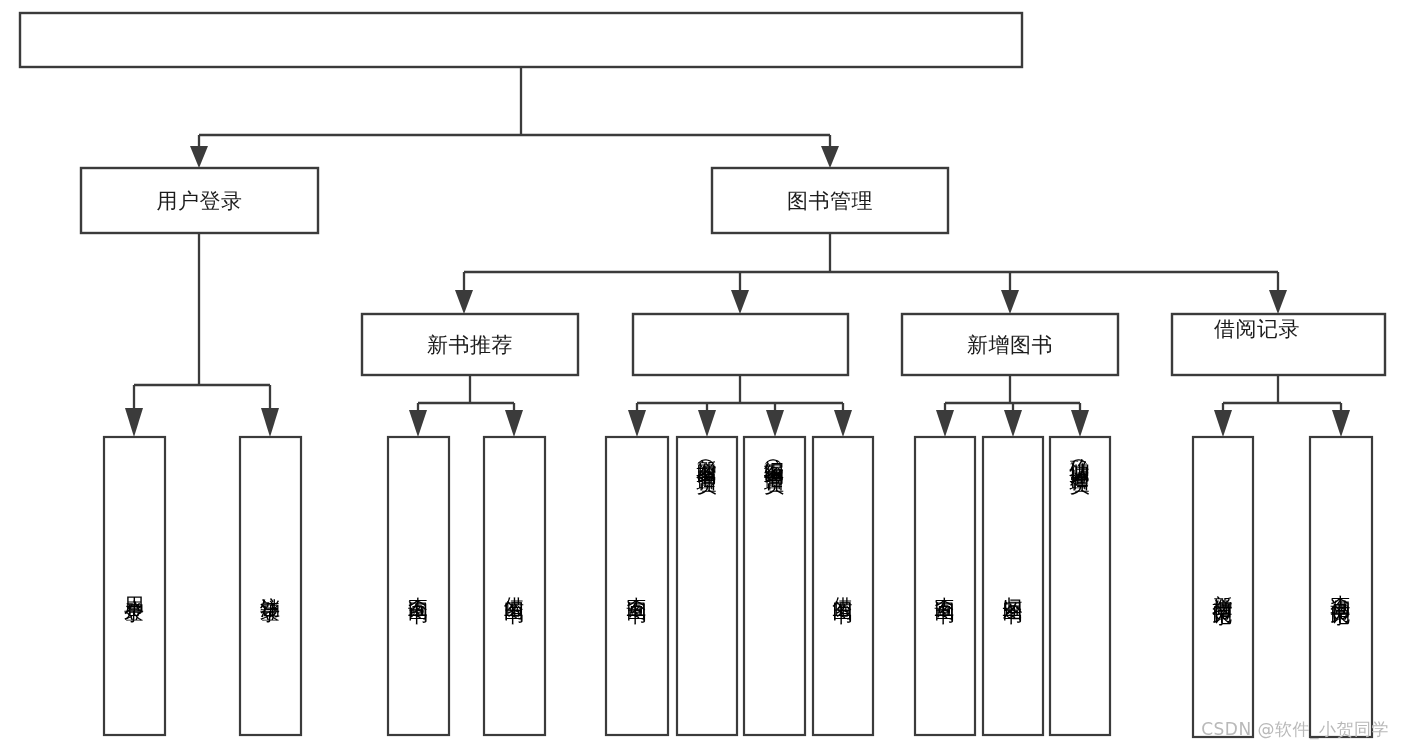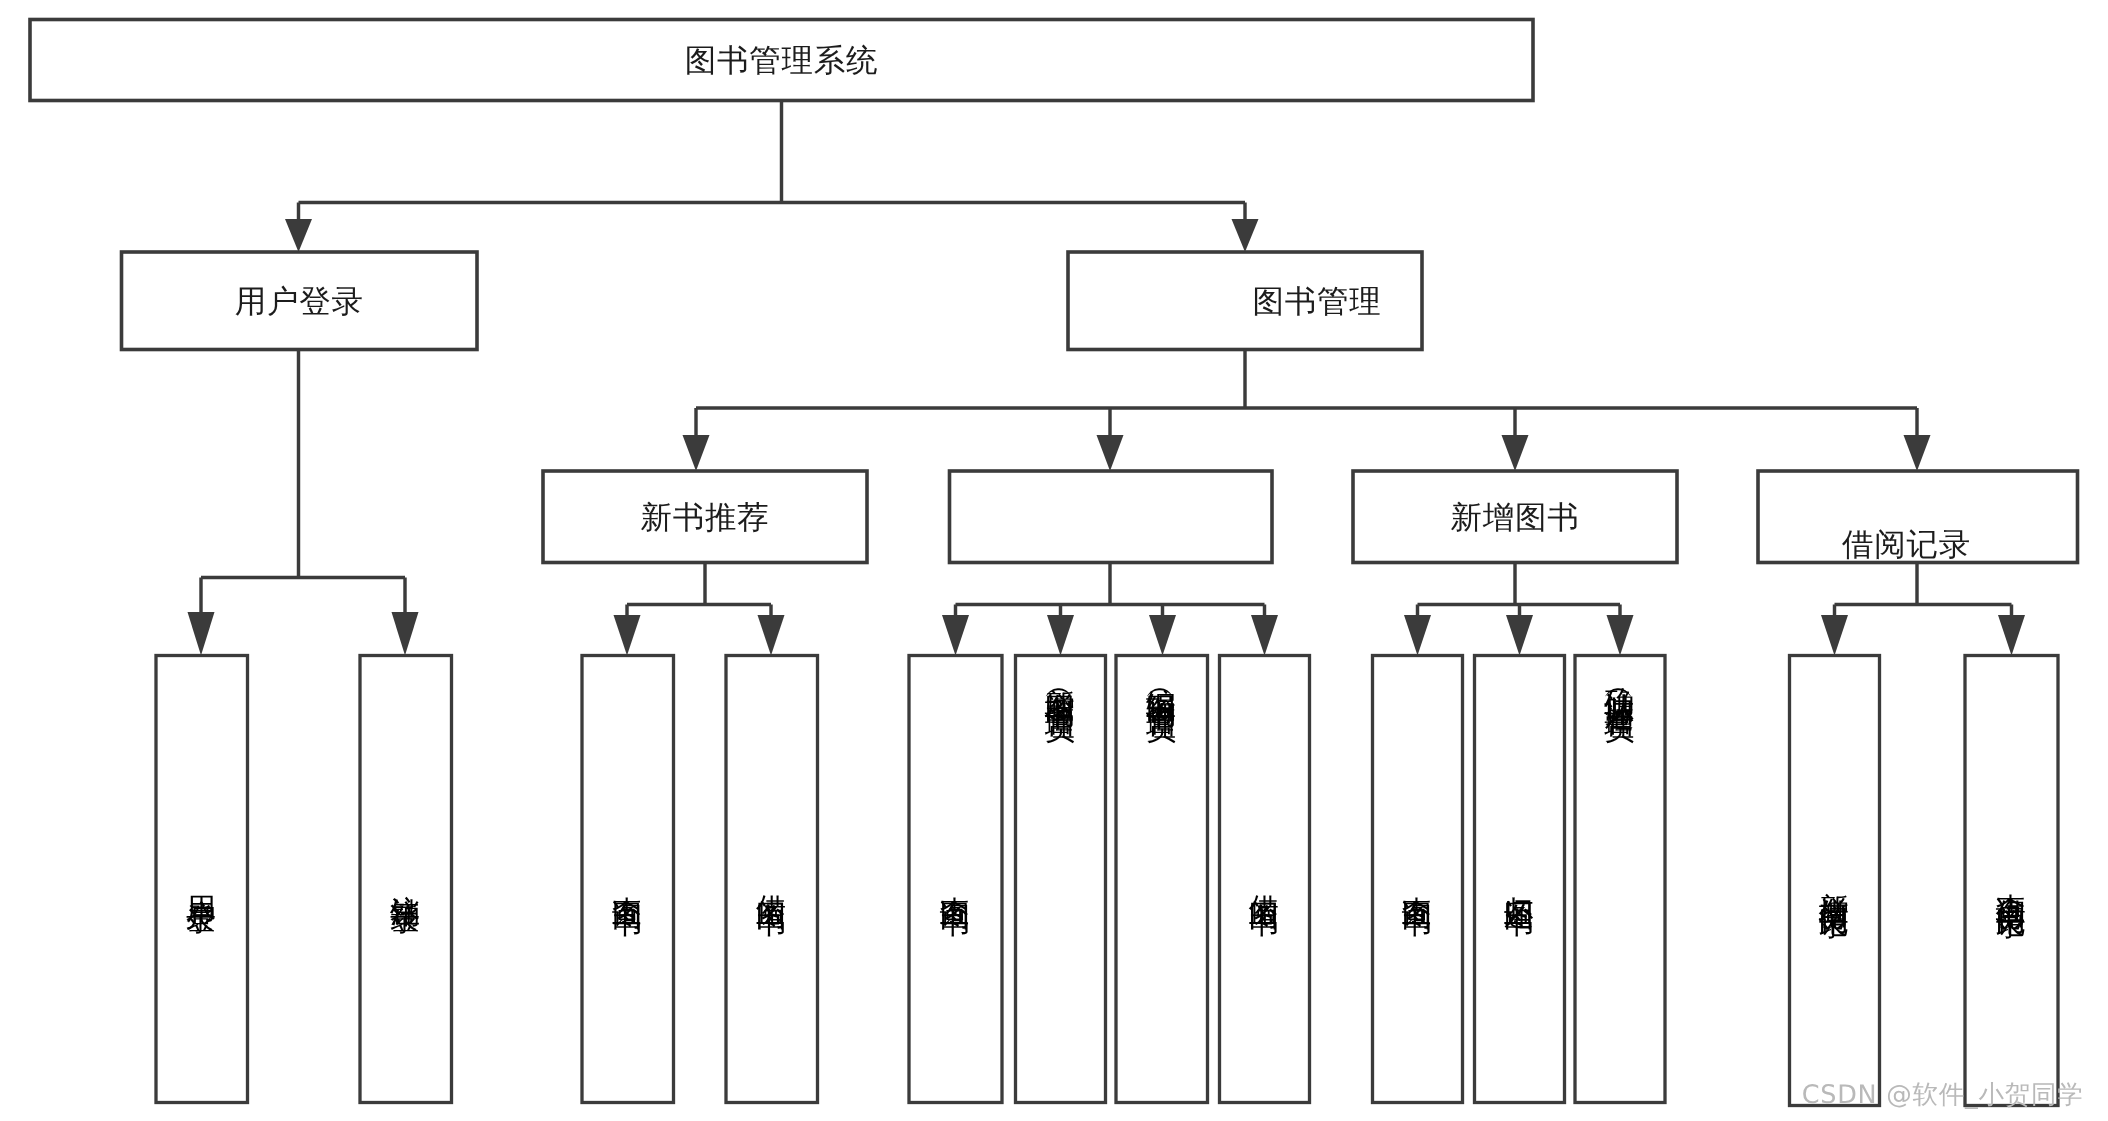--- a/index.html
+++ b/index.html
@@ -179,28 +179,27 @@
     <rect class="node-box-thin" x="813" y="437" width="60" height="298"></rect>
 
     <rect class="node-box-thin" x="915" y="437" width="60" height="298"></rect>
     <rect class="node-box-thin" x="983" y="437" width="60" height="298"></rect>
     <rect class="node-box-thin" x="1050" y="437" width="60" height="298"></rect>
 
     <rect class="node-box-thin" x="1193" y="437" width="60" height="300"></rect>
     <rect class="node-box-thin" x="1310" y="437" width="62" height="300"></rect>
   </svg>
 
-  <div class="node-label h-label" style="left:20px; top:13px; width:1002px; height:54px;">图书管理系统</div>
 
   <div class="node-label h-label" style="left:81px; top:168px; width:237px; height:65px;">用户登录</div>
-  <div class="node-label h-label" style="left:712px; top:168px; width:236px; height:65px;padding-left:48px;">图书管理</div>
+  <div class="node-label h-label" style="left:712px; top:168px; width:236px; height:65px;">图书管理</div>
 
   <div class="node-label h-label" style="left:362px; top:314px; width:216px; height:61px;border-radius:27px;">新书推荐</div>
   <div class="node-label h-label" style="left:902px; top:314px; width:216px; height:61px;">新增图书</div>
-  <div class="node-label h-label" style="left:1172px; top:332px; width:170px; height:61px;padding-left:14px;">借阅记录</div>
+  <div class="node-label h-label" style="left:1172px; top:298px; width:170px; height:61px;">借阅记录</div>
 
   <div class="v-label-wrap center-v" style="left:104px; top:437px; width:61px; height:298px;">
     <span class="v-label">用户登录</span>
   </div>
   <div class="v-label-wrap center-v" style="left:240px; top:437px; width:61px; height:298px;">
     <span class="v-label">注销登录</span>
   </div>
 
   <div class="v-label-wrap center-v" style="left:388px; top:437px; width:61px; height:298px;">
     <span class="v-label">查询图书</span>

